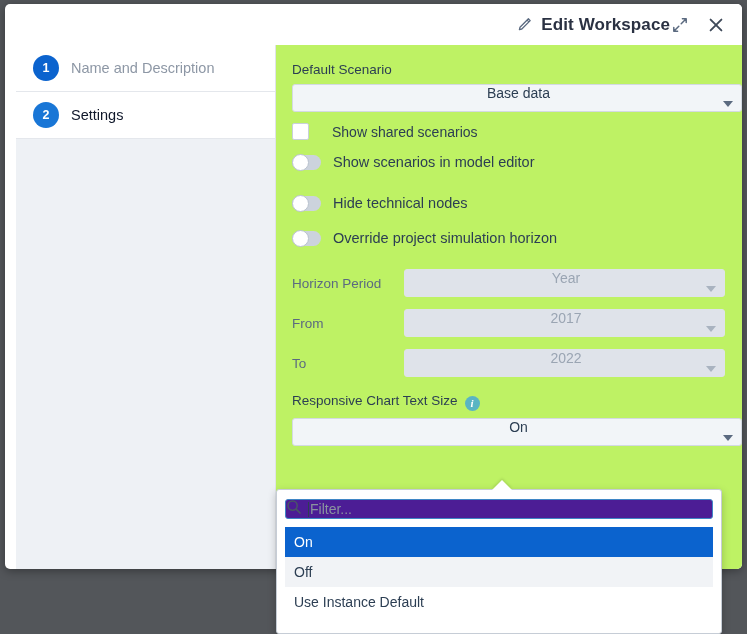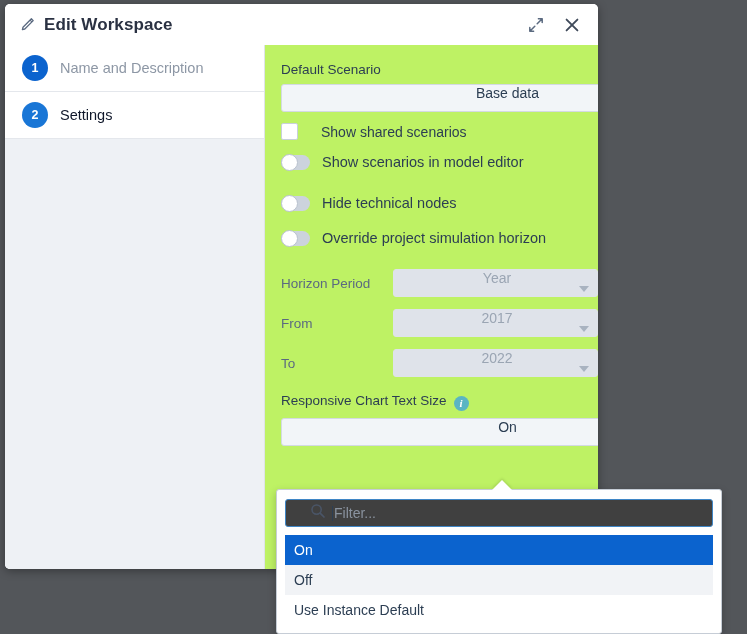--- a/index.html
+++ b/index.html
@@ -13,26 +13,26 @@
 
   
   .backdrop {
     position: absolute; left: 0; top: 0; width: 747px; height: 634px;
     background: #53565a;
   }
 
   
   .modal {
     position: absolute; left: 5px; top: 4px;
-    width: 593px; height: 565px;
+    width: 737px; height: 565px;
     background: #ffffff;
     border-radius: 5px;
     box-shadow: 0 2px 10px rgba(0,0,0,.35);
     overflow: hidden;
-    display: flex; flex-direction: column;
+    display: flex; flex-direction: column; align-items: flex-end;
   }
   .titlebar {
     height: 41px; flex: 0 0 41px;
     background: #ffffff;
     display: flex; align-items: center;
     padding: 0 16px 0 14px;
     position: relative;
   }
   .pencil-icon { width: 16px; height: 16px; margin-right: 9px; flex: 0 0 16px; }
   .modal-title {
@@ -175,26 +175,26 @@
   .dd-pointer {
     position: absolute; left: 492px; top: 480px;
     width: 0; height: 0;
     border-left: 10px solid transparent;
     border-right: 10px solid transparent;
     border-bottom: 10px solid #ffffff;
     z-index: 41;
     filter: drop-shadow(0 -2px 1px rgba(0,0,0,.10));
   }
   .filter-box {
-    height: 28px; width: 100%;
+    height: 20px; width: 100%;
     border: 1px solid #3f86c6;
     border-radius: 3px;
     display: flex; align-items: center;
-    padding: 0 24px;
-    background: #404040;
+    padding: 0 0;
+    background: #4c1d95;
   }
   .search-icon { flex: 0 0 16px; margin-right: 6px; }
   .caret-bar {
     width: 1px; height: 15px; background: #2c3e53; margin-right: 1px;
   }
   .filter-placeholder { font-size: 14px; color: #8a939f; }
 
   .dd-list { margin-top: 8px; }
   .dd-item {
     height: 30px; display: flex; align-items: center;

